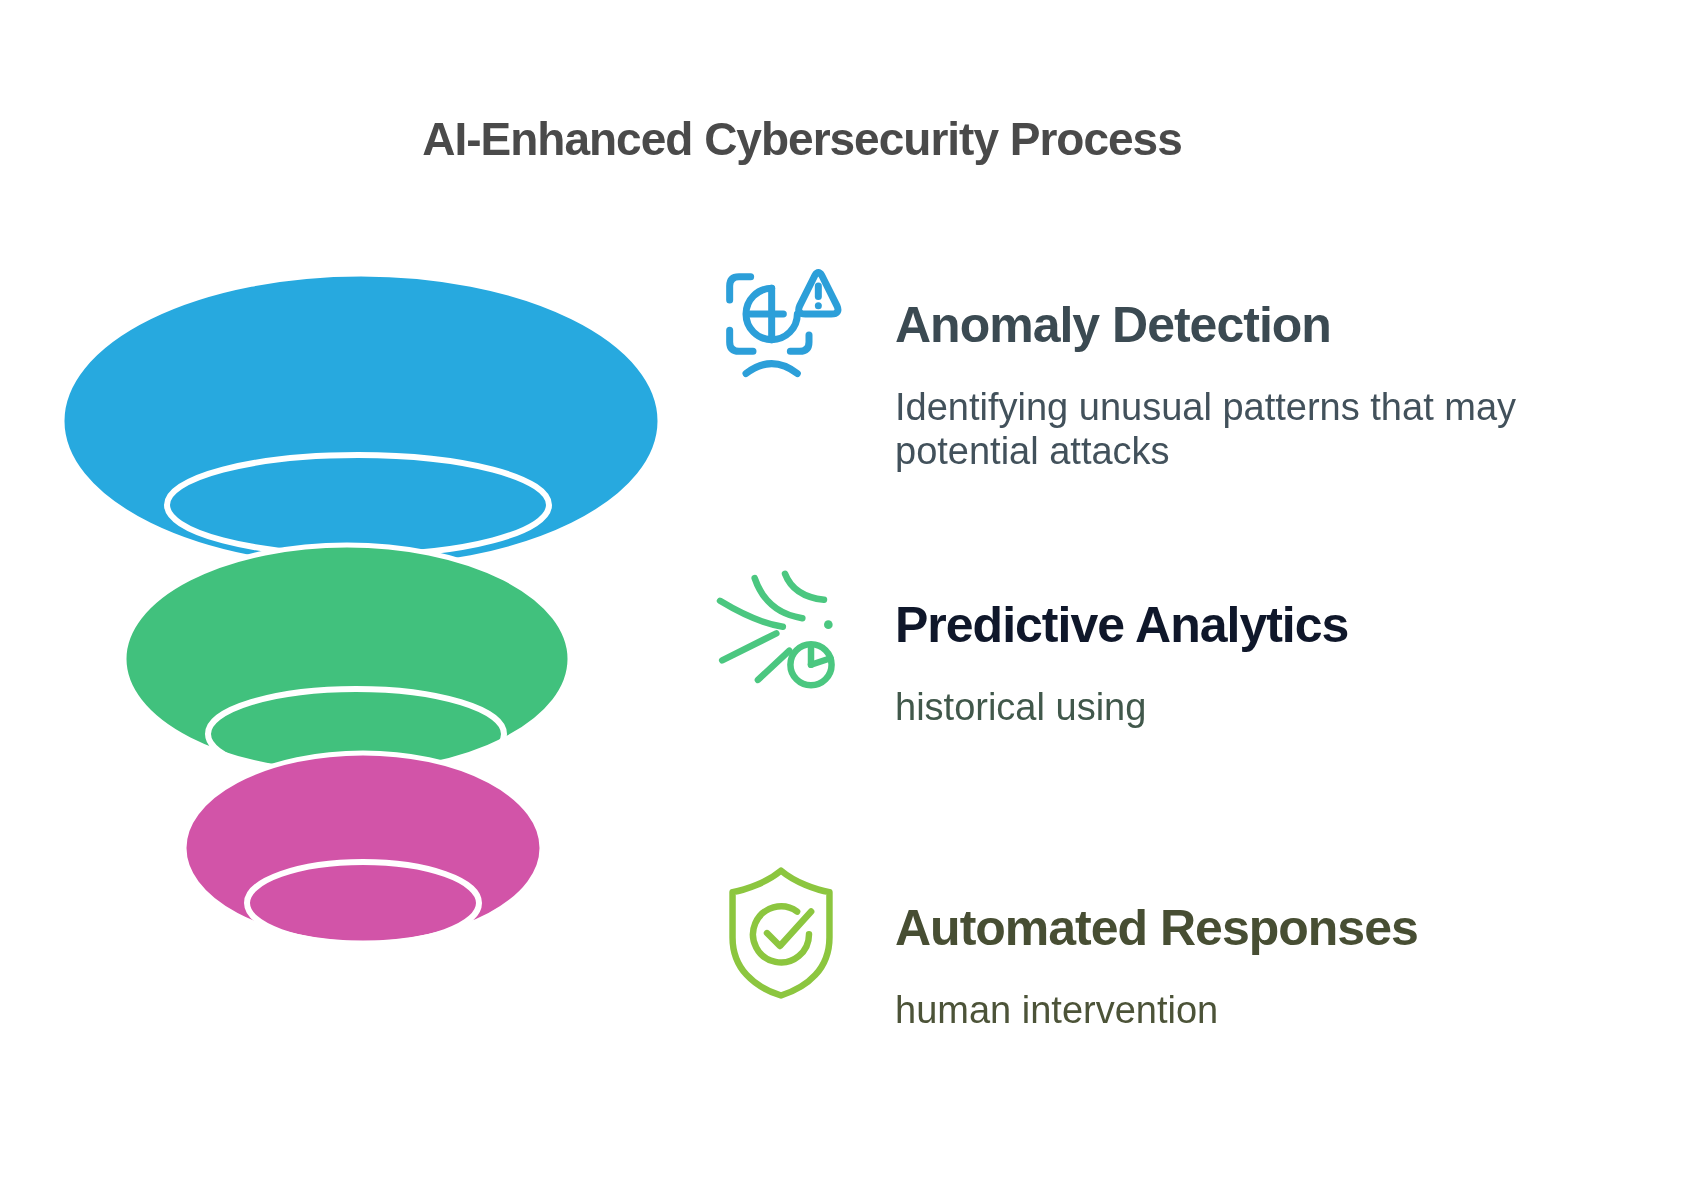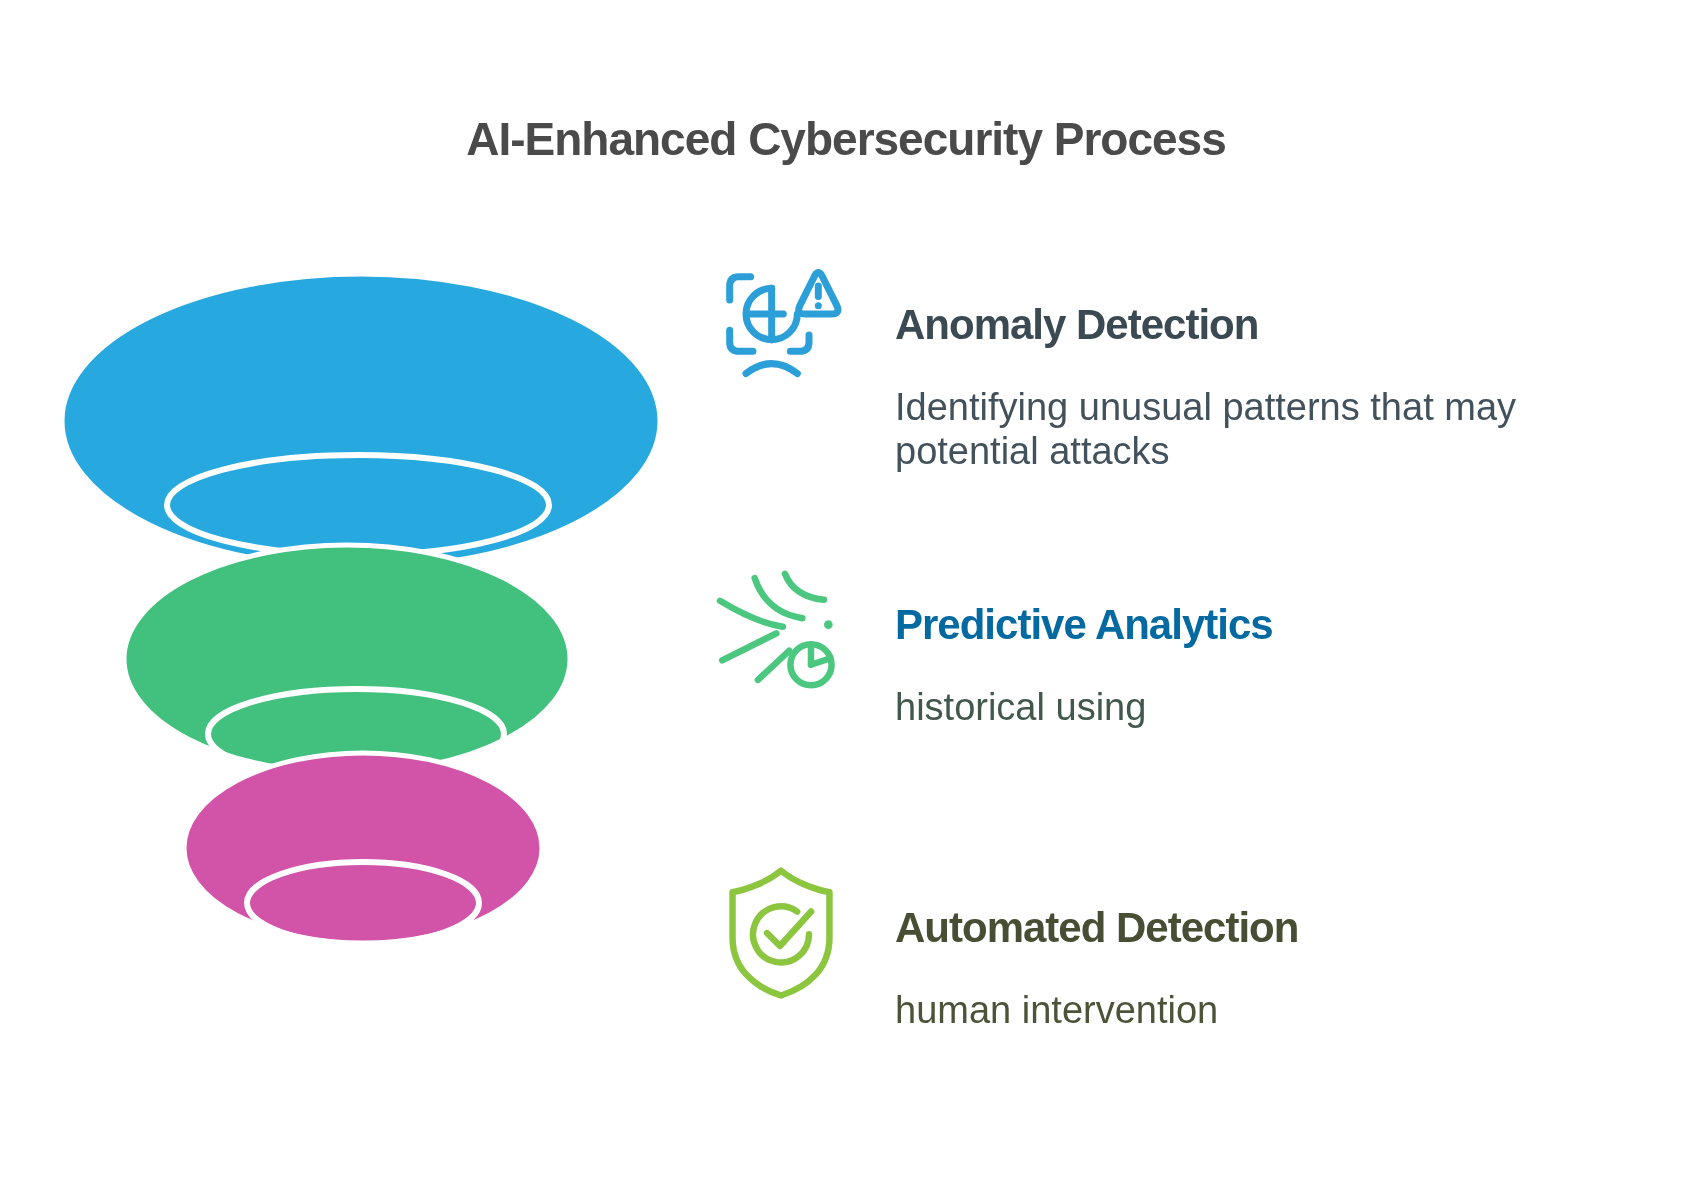--- a/index.html
+++ b/index.html
@@ -8,36 +8,35 @@
     background:#ffffff;
     font-family:"Liberation Sans", sans-serif;
     position:relative;
     overflow:hidden;
   }
   .page-title {
     position:absolute; left:0; top:112px; width:1604px;
     text-align:center;
     font-size:46px; font-weight:bold; letter-spacing:-1px;
     color:#4A4A4A;
-    padding-left:44px;
   }
   .funnel-svg { position:absolute; left:0; top:0; width:1686px; height:1204px; }
   .icon-svg { position:absolute; }
   .icon-anomaly   { left:710px; top:258px; width:142px; height:140px; }
   .icon-predictive{ left:696px; top:564px; width:152px; height:130px; }
   .icon-shield    { left:720px; top:862px; width:122px; height:140px; }
   .section-text { position:absolute; left:895px; width:650px; }
   .section-1 { top:302px; }
   .section-2 { top:602px; }
   .section-3 { top:905px; }
   .section-heading {
-    font-size:42px; font-weight:bold; letter-spacing:-1px; line-height:46px;
+    font-size:50px; font-weight:bold; letter-spacing:-1px; line-height:46px;
   }
   .section-1 .section-heading { color:#3B4A52; }
-  .section-2 .section-heading { color:#0369a1; }
+  .section-2 .section-heading { color:#0f172a; }
   .section-3 .section-heading { color:#474E33; }
   .section-body {
     margin-top:37px; font-size:38px; line-height:44px;
   }
   .section-1 .section-body { color:#42515B; }
   .section-2 .section-body { color:#41584B; }
   .section-3 .section-body { color:#4C5338; }
   svg * { vector-effect:none; }
 </style>
 </head>
@@ -107,17 +106,17 @@
 </div>
 
 <div class="section-text section-2">
   <div class="section-heading">Predictive Analytics</div>
   <div class="section-body">
     <div>historical using</div>
   </div>
 </div>
 
 <div class="section-text section-3">
-  <div class="section-heading">Automated Detection</div>
+  <div class="section-heading">Automated Responses</div>
   <div class="section-body">
     <div>human intervention</div>
   </div>
 </div>
 
 </body></html>

